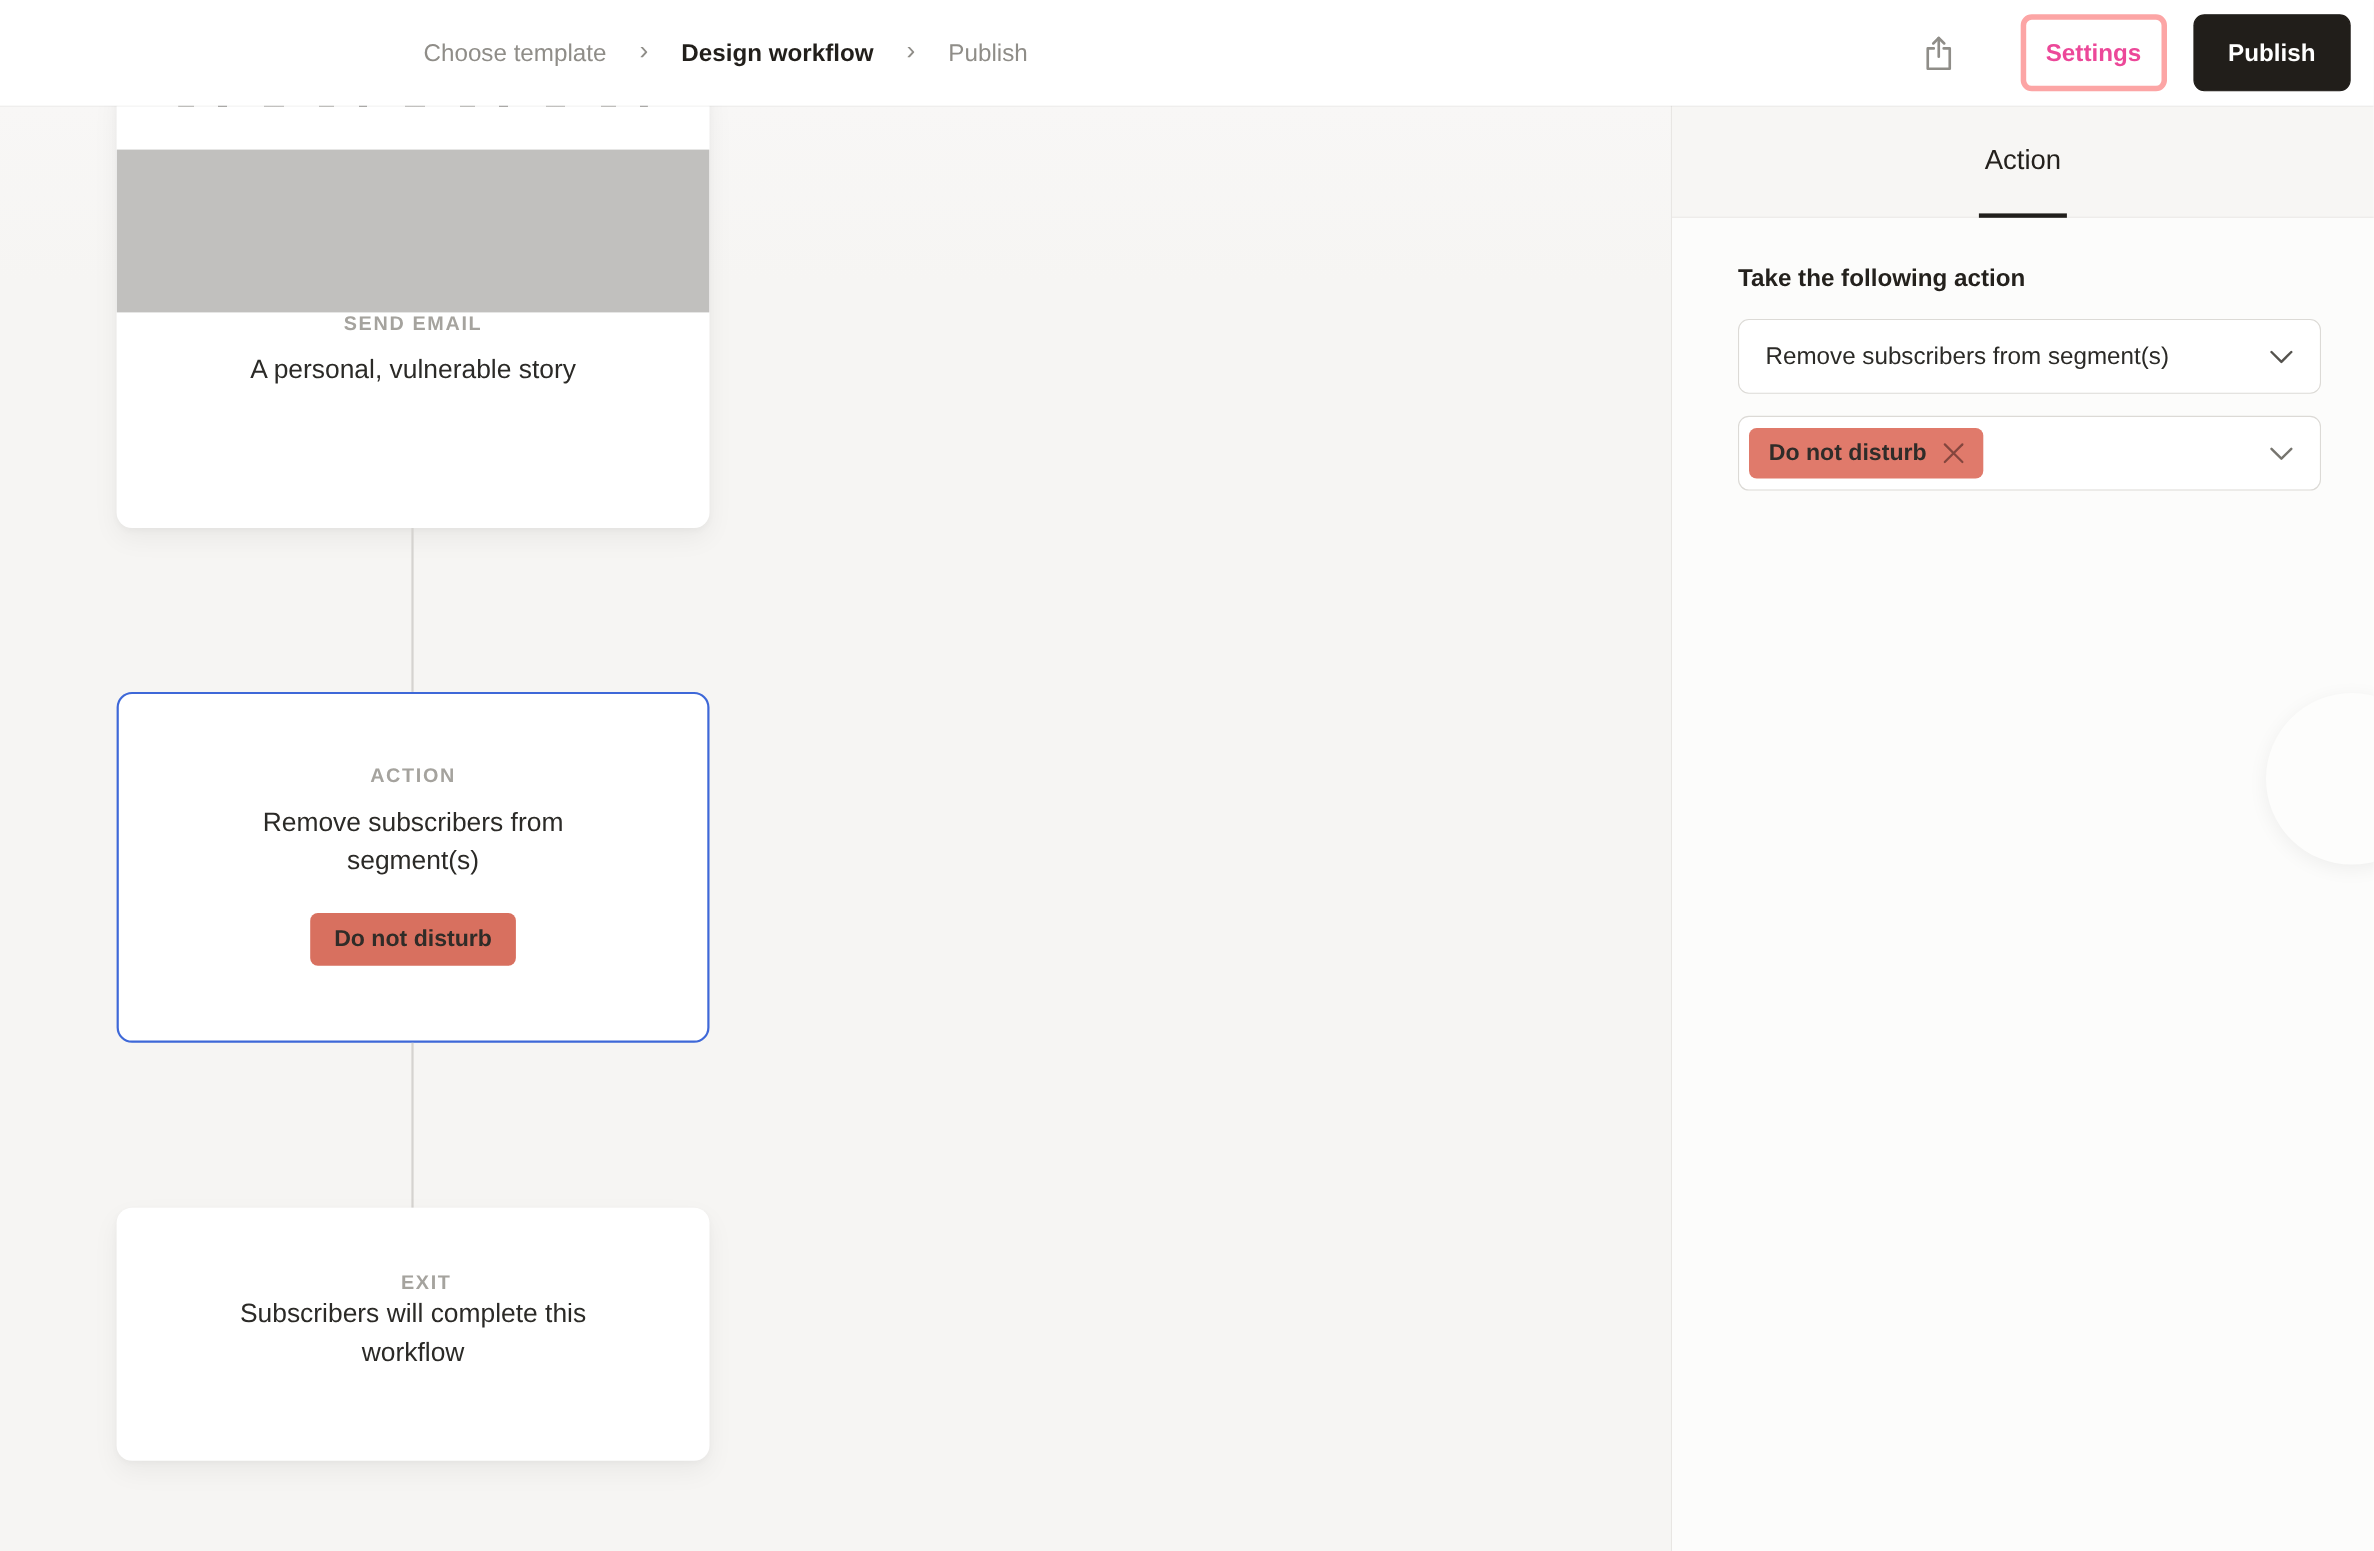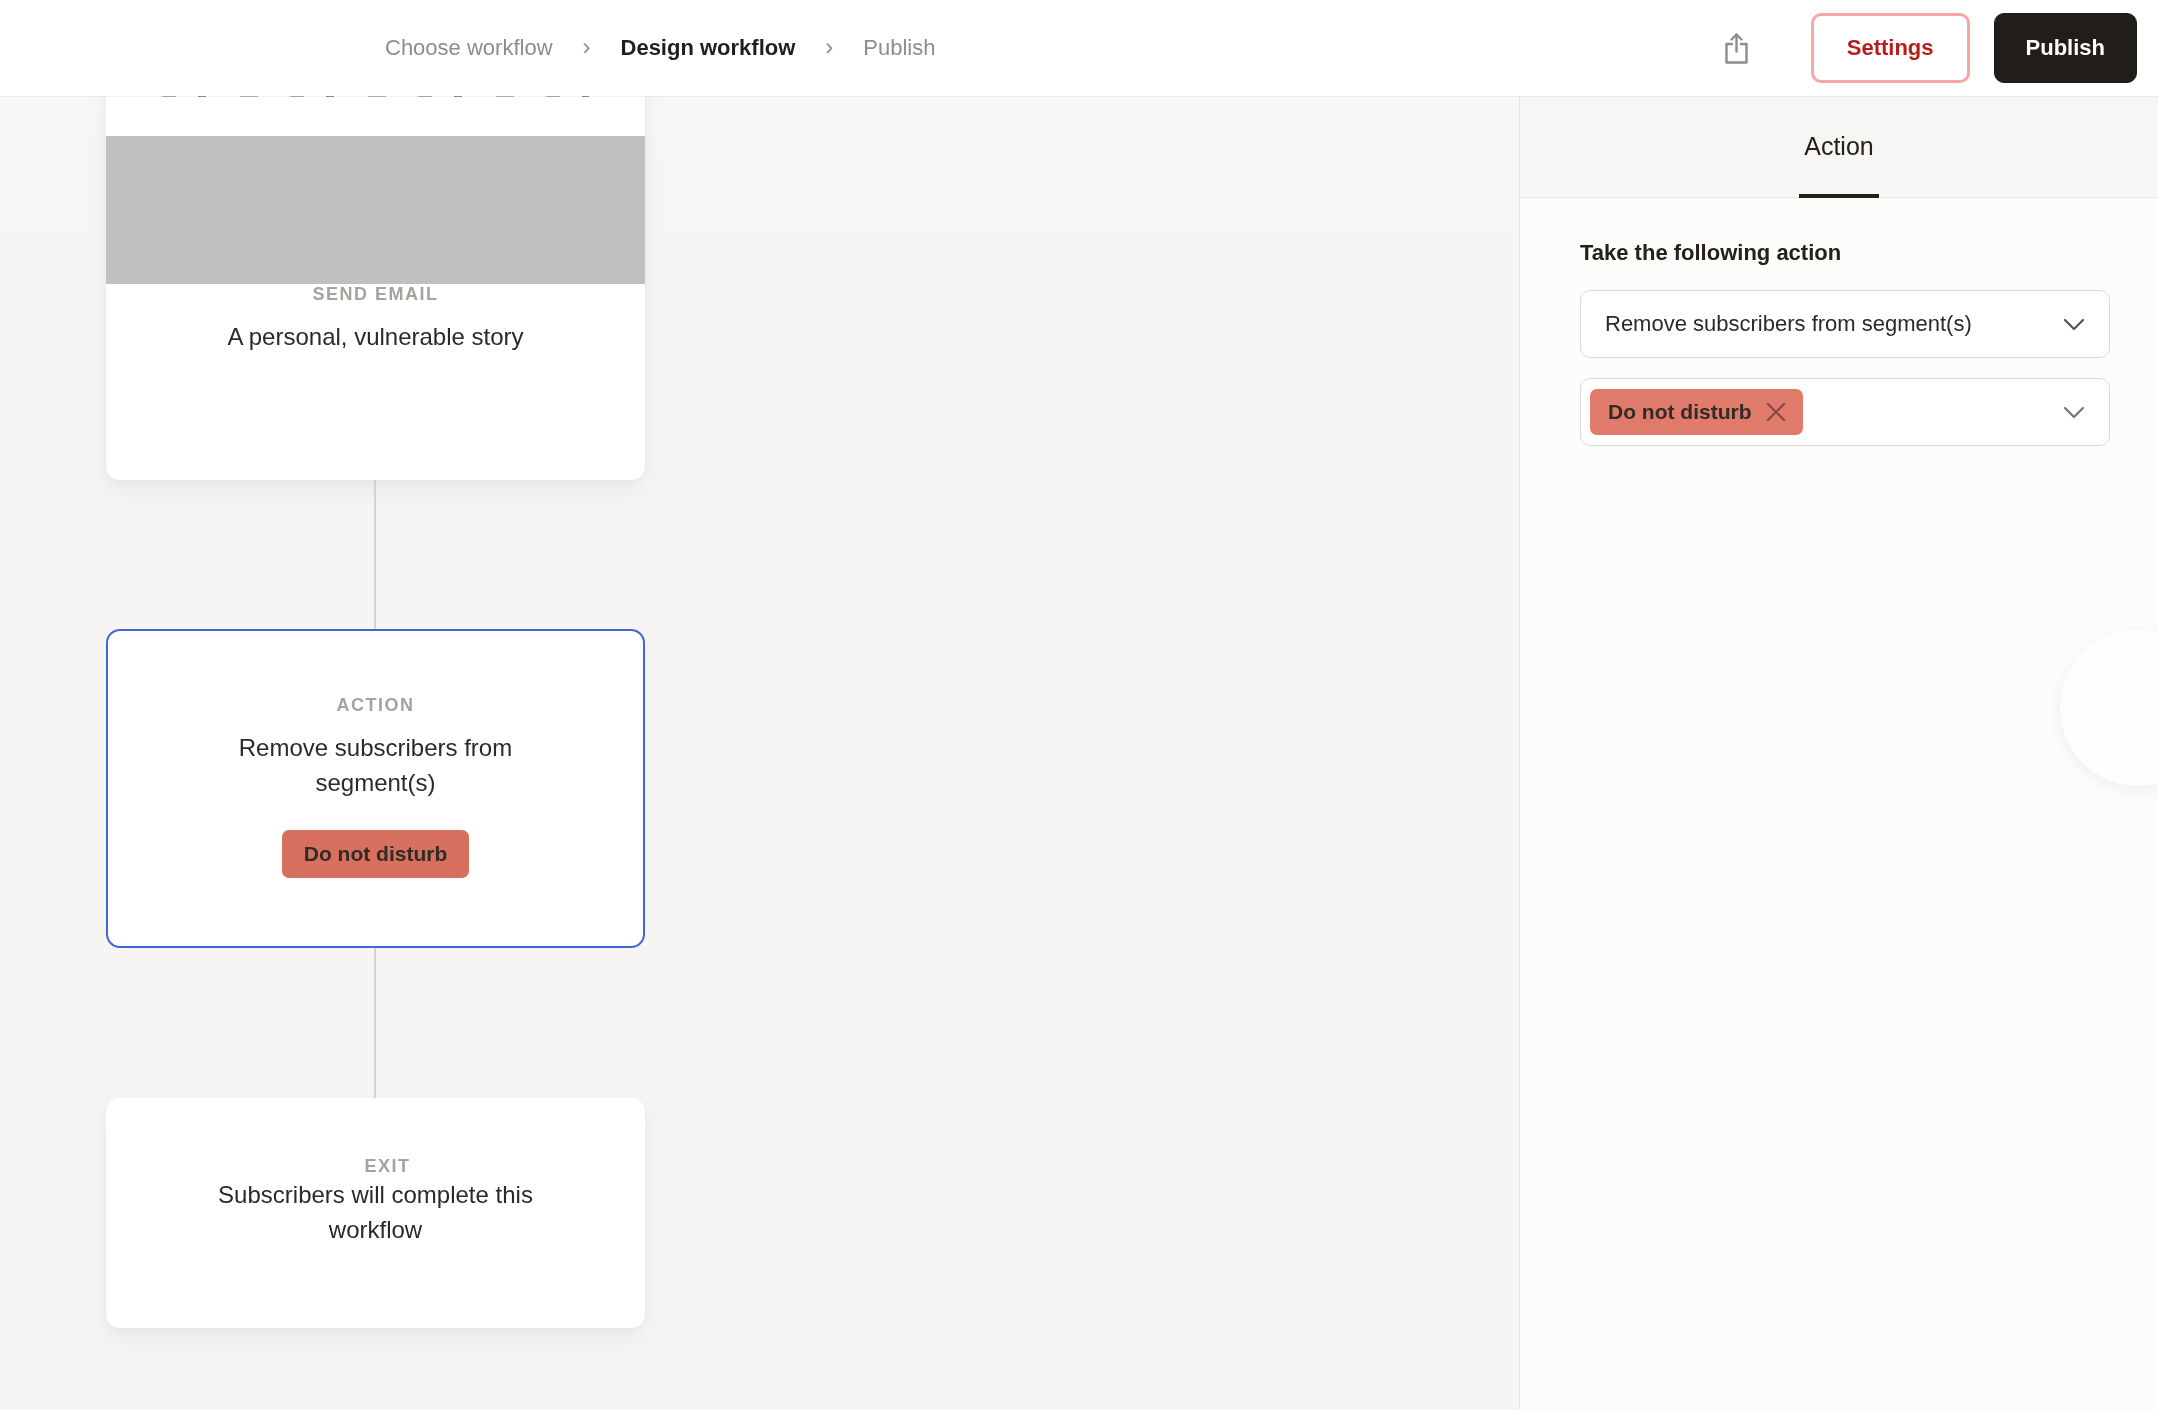--- a/index.html
+++ b/index.html
@@ -13,22 +13,22 @@
                 display:flex; align-items:center; gap:30px; font-size:22px; }
   .crumb { color:#8f8d88; cursor:default; }
   .crumb.active { color:#221f1b; font-weight:700; }
   .crumb-sep { color:#8f8d88; font-size:24px; transform:translateY(-1px); }
   .header-right { position:absolute; right:21px; top:0; height:96px;
                   display:flex; align-items:center; gap:24px; }
   .share-btn { width:60px; height:60px; display:flex; align-items:center;
                justify-content:center; cursor:pointer; margin-right:20px; }
   .btn { height:70px; border-radius:10px; font-size:22px; font-weight:700;
          display:flex; align-items:center; justify-content:center; cursor:pointer; }
-  .btn-settings { background:#ffffff; border:3px solid #fca5a5; color:#b91c1c;
-                  padding:0 33px; }
+  .btn-settings { background:#ffffff; border:5px solid #fca5a5; color:#ec4899;
+                  padding:0 18px; }
   .btn-publish { background:#211e1a; border:1px solid #211e1a; color:#ffffff;
                  padding:0 31px; }
 
   
   .main { display:flex; height:1314px; }
 
   
   .canvas { position:relative; flex:1 1 auto; overflow:hidden;
             background:linear-gradient(#f8f7f6 0px,#f6f5f3 160px); }
   .node { position:absolute; left:106px; width:539px; background:#ffffff;
@@ -95,21 +95,21 @@
                height:156px; border-radius:50%; background:#fdfdfc;
                box-shadow:0 4px 18px rgba(0,0,0,0.06); }
 
   svg { display:block; }
 </style>
 </head>
 <body>
 
 <div class="header">
   <div class="breadcrumb">
-    <span class="crumb">Choose workflow</span>
+    <span class="crumb">Choose template</span>
     <span class="crumb-sep">›</span>
     <span class="crumb active">Design workflow</span>
     <span class="crumb-sep">›</span>
     <span class="crumb">Publish</span>
   </div>
 
   <div class="header-right">
     <div class="share-btn">
       <span>
         <svg width="27" height="33" viewBox="0 0 27 33" fill="none" stroke="#8f8d88" stroke-width="2.4" stroke-linecap="round" stroke-linejoin="round">

